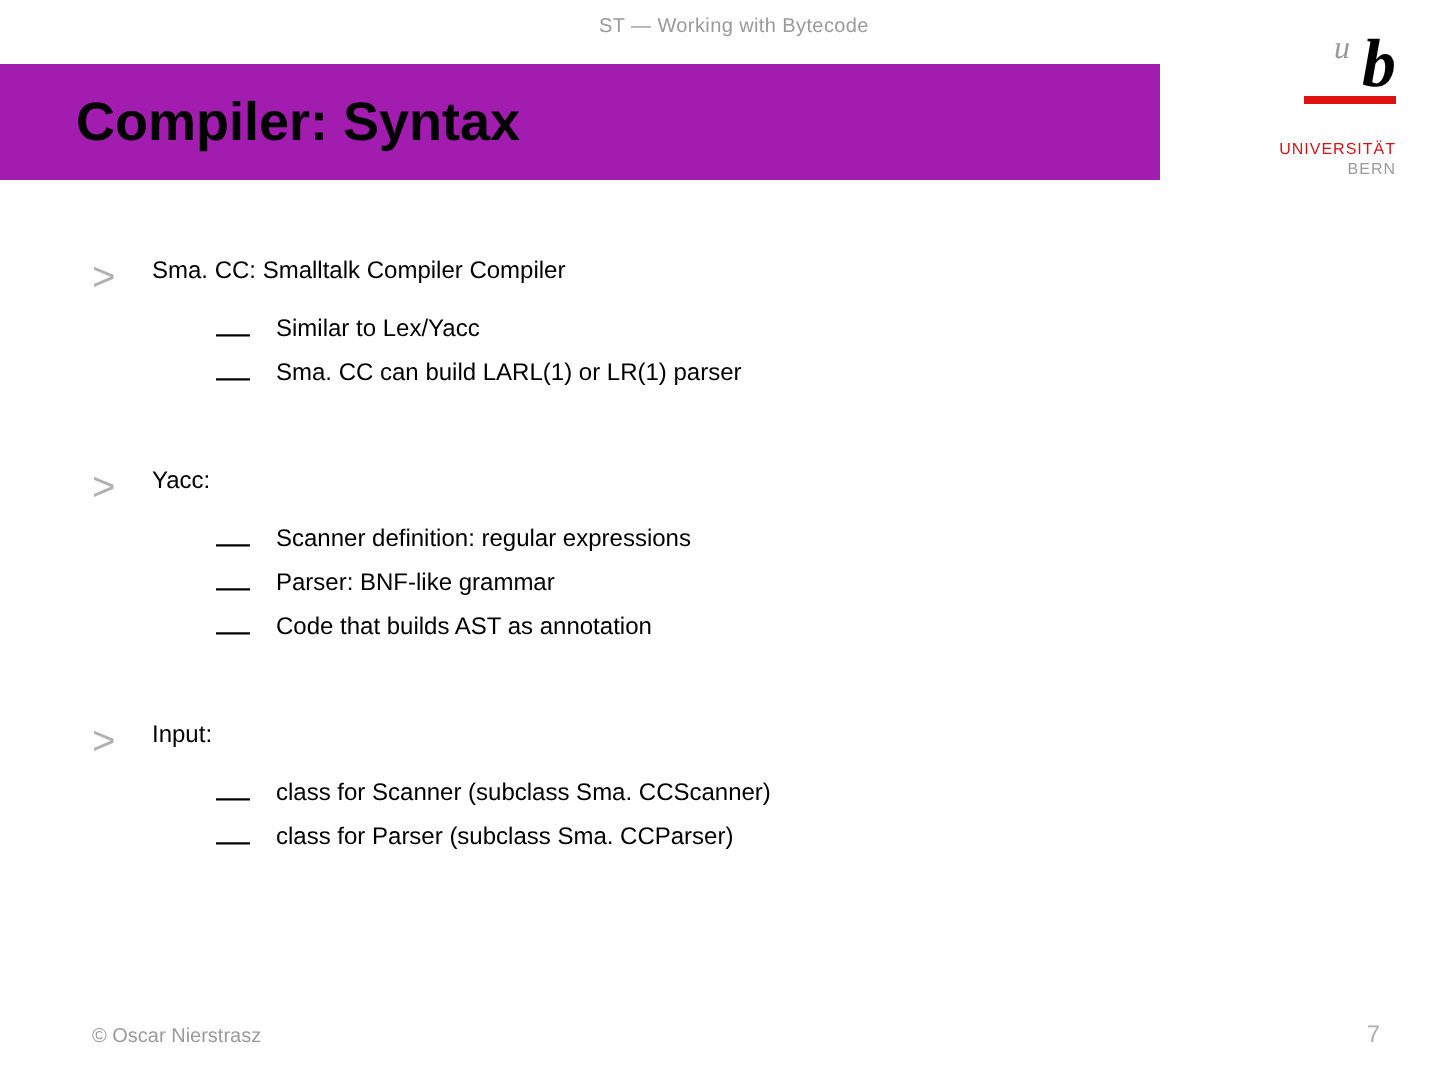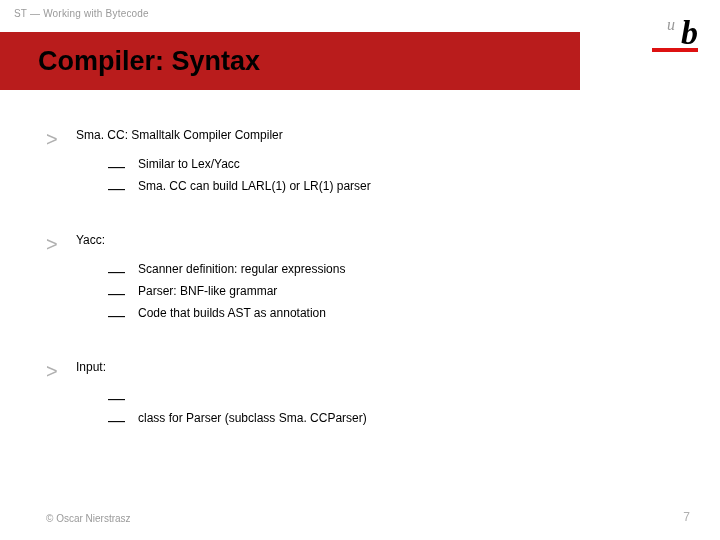--- a/index.html
+++ b/index.html
@@ -1,19 +1,19 @@
 <!DOCTYPE html>
 <html><head>
 <meta charset="utf-8">
 <style>
   * { margin: 0; padding: 0; box-sizing: border-box; }
   html, body { width: 720px; height: 540px; font-family: Arial, Helvetica, sans-serif; background: #fff; overflow: hidden; }
   .slide { width: 720px; height: 540px; position: relative; }
-  .topbar { position: absolute; top: 0; left: 0; right: 0; height: 28px; padding: 8px 0 0 14px; font-size: 10px; color: #9a9a9a; letter-spacing: 0.2px; }
-  .title-band { position: absolute; top: 32px; left: 0; right: 140px; height: 58px; background: #b91c1c; padding: 14px 0 0 38px; }
+  .topbar { position: absolute; top: 0; left: 0; right: 0; height: 28px; padding: 8px 0 0 14px; font-size: 10px; color: #9a9a9a; letter-spacing: 0.2px; text-align: center; }
+  .title-band { position: absolute; top: 32px; left: 0; right: 140px; height: 58px; background: #a21caf; padding: 14px 0 0 38px; }
   .title-band h1 { font-size: 27px; font-weight: bold; color: #000; }
   .logo-area { position: absolute; top: 14px; right: 22px; width: 110px; height: 92px; text-align: right; }
   .logo-b { position: relative; display: inline-block; }
   .logo-b .u { font-family: Georgia, 'Times New Roman', serif; font-size: 16px; font-style: italic; color: #999; position: absolute; left: -14px; top: 2px; }
   .logo-b .b { font-family: Georgia, 'Times New Roman', serif; font-size: 34px; font-weight: bold; font-style: italic; color: #000; }
   .logo-underline { width: 46px; height: 4px; background: #d11; margin-top: -4px; margin-left: auto; }
   .uni-name { margin-top: 18px; font-size: 8px; letter-spacing: 0.5px; color: #9a9a9a; line-height: 1.3; }
   .uni-name .red { color: #d11; }
   .content { position: absolute; top: 128px; left: 46px; right: 60px; color: #000; }
   .block { margin-bottom: 34px; }
@@ -39,20 +39,24 @@
   <div class="title-band">
     <h1>Compiler: Syntax</h1>
   </div>
 
   <div class="logo-area">
     <div class="logo-b">
       <span class="u">u</span>
       <span class="b">b</span>
     </div>
     <div class="logo-underline"></div>
+    <div class="uni-name">
+      <span class="red">UNIVERSITÄT</span><br>
+      <span>BERN</span>
+    </div>
   </div>
 
   <div class="content">
 
     <div class="block">
       <div class="lvl1">
         <span class="gt">&gt;</span>
         <span class="txt">Sma. CC: Smalltalk Compiler Compiler</span>
       </div>
       <div class="subs">
@@ -89,20 +93,21 @@
     </div>
 
     <div class="block">
       <div class="lvl1">
         <span class="gt">&gt;</span>
         <span class="txt">Input:</span>
       </div>
       <div class="subs">
         <div class="lvl2">
           <span class="dash">—</span>
+          <span class="txt">class for Scanner (subclass Sma. CCScanner)</span>
         </div>
         <div class="lvl2">
           <span class="dash">—</span>
           <span class="txt">class for Parser (subclass Sma. CCParser)</span>
         </div>
       </div>
     </div>
 
   </div>
 

